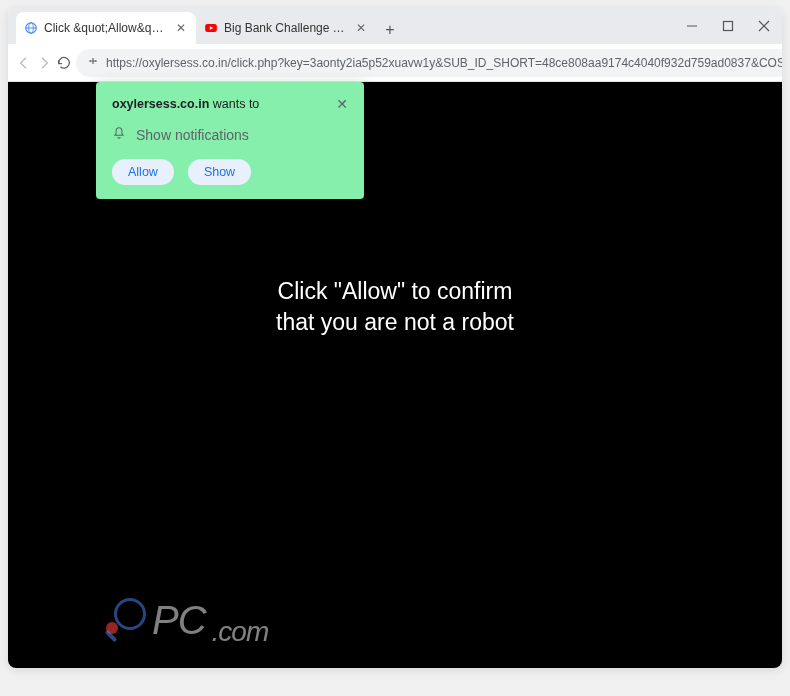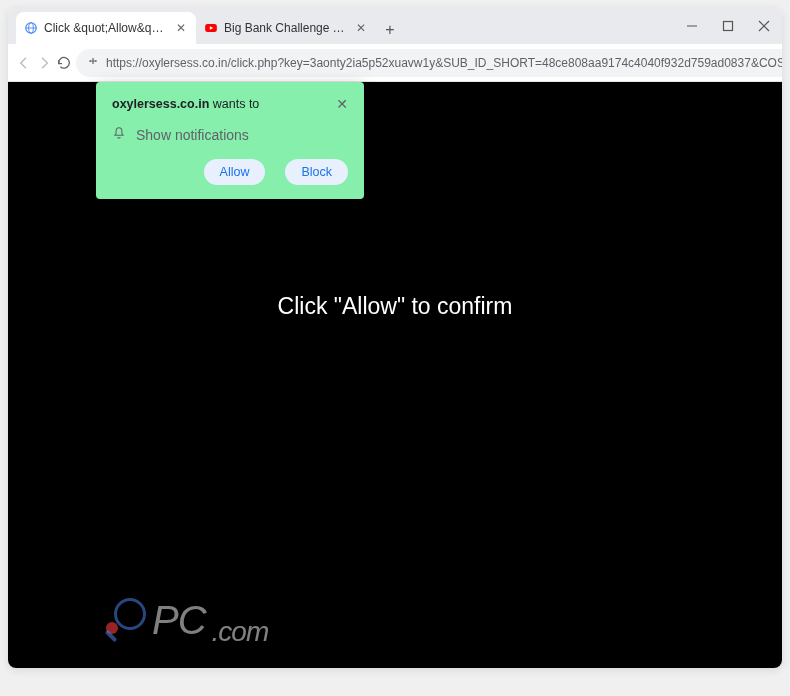--- a/index.html
+++ b/index.html
@@ -31,21 +31,21 @@
 .content { flex: 1; background: #000; position: relative; display: flex; align-items: center; justify-content: center; }
 .message { color: #fff; font-size: 23px; text-align: center; line-height: 1.35; position: relative; top: -68px; }
 
 
 .perm-popup { position: absolute; top: 0; left: 88px; width: 268px; background: #86efac; border-radius: 4px; box-shadow: 0 4px 16px rgba(0,0,0,0.25); padding: 14px 16px 14px 16px; }
 .perm-head { display: flex; align-items: center; justify-content: space-between; }
 .perm-title { font-size: 12.5px; color: #202124; }
 .perm-title b { font-weight: 600; }
 .perm-close { color: #5f6368; font-size: 14px; }
 .perm-body { display: flex; align-items: center; gap: 10px; margin-top: 14px; font-size: 14px; color: #5f6368; }
-.perm-actions { display: flex; justify-content: flex-end; gap: 20px; margin-top: 16px; }
+.perm-actions { display: flex; justify-content: flex-start; gap: 14px; margin-top: 16px; }
 .perm-btn { background: #e8f0fe; color: #1a73e8; border: none; border-radius: 16px; padding: 6px 16px; font-size: 12.5px; font-weight: 500; }
 
 
 .watermark { position: absolute; left: 94px; bottom: 20px; display: flex; align-items: center; gap: 6px; color: rgba(255,255,255,0.5); font-size: 40px; font-style: italic; font-weight: 300; letter-spacing: -1px; pointer-events: none; }
 .watermark .wm-icon { width: 44px; height: 44px; position: relative; }
 .watermark .wm-big { position: absolute; width: 32px; height: 32px; border: 3px solid rgba(80,140,255,0.5); border-radius: 50%; right: 0; top: 0; }
 .watermark .wm-small { position: absolute; width: 12px; height: 12px; background: rgba(255,60,60,0.6); border-radius: 50%; left: 4px; bottom: 8px; }
 .watermark .wm-handle { position: absolute; width: 14px; height: 4px; background: rgba(80,140,255,0.5); transform: rotate(45deg); left: 2px; bottom: 4px; border-radius: 2px; }
 .watermark .pc { font-weight: 400; }
 .watermark .risk { }
@@ -140,26 +140,27 @@
         <div class="perm-close">✕</div>
       </div>
       <div class="perm-body">
         <span><svg width="14" height="14" viewBox="0 0 24 24">
               <path d="M12 3 Q7 3 7 9 L7 13 L5 16 L19 16 L17 13 L17 9 Q17 3 12 3 Z M10 19 Q10 21 12 21 Q14 21 14 19" fill="none" stroke="#5f6368" stroke-width="1.8"></path>
             </svg></span>
         <span>Show notifications</span>
       </div>
       <div class="perm-actions">
         <button class="perm-btn">Allow</button>
-        <button class="perm-btn">Block</button>
+        <button class="perm-btn">Show</button>
       </div>
     </div>
 
     <div class="message">
       <div>Click "Allow" to confirm</div>
+      <div>that you are not a robot</div>
     </div>
 
     <div class="watermark">
       <div class="wm-icon">
         <div class="wm-big"></div>
           <div class="wm-small"></div>
           <div class="wm-handle"></div>
       </div>
       <span class="pc">PC</span>
         <span class="com">.com</span>

